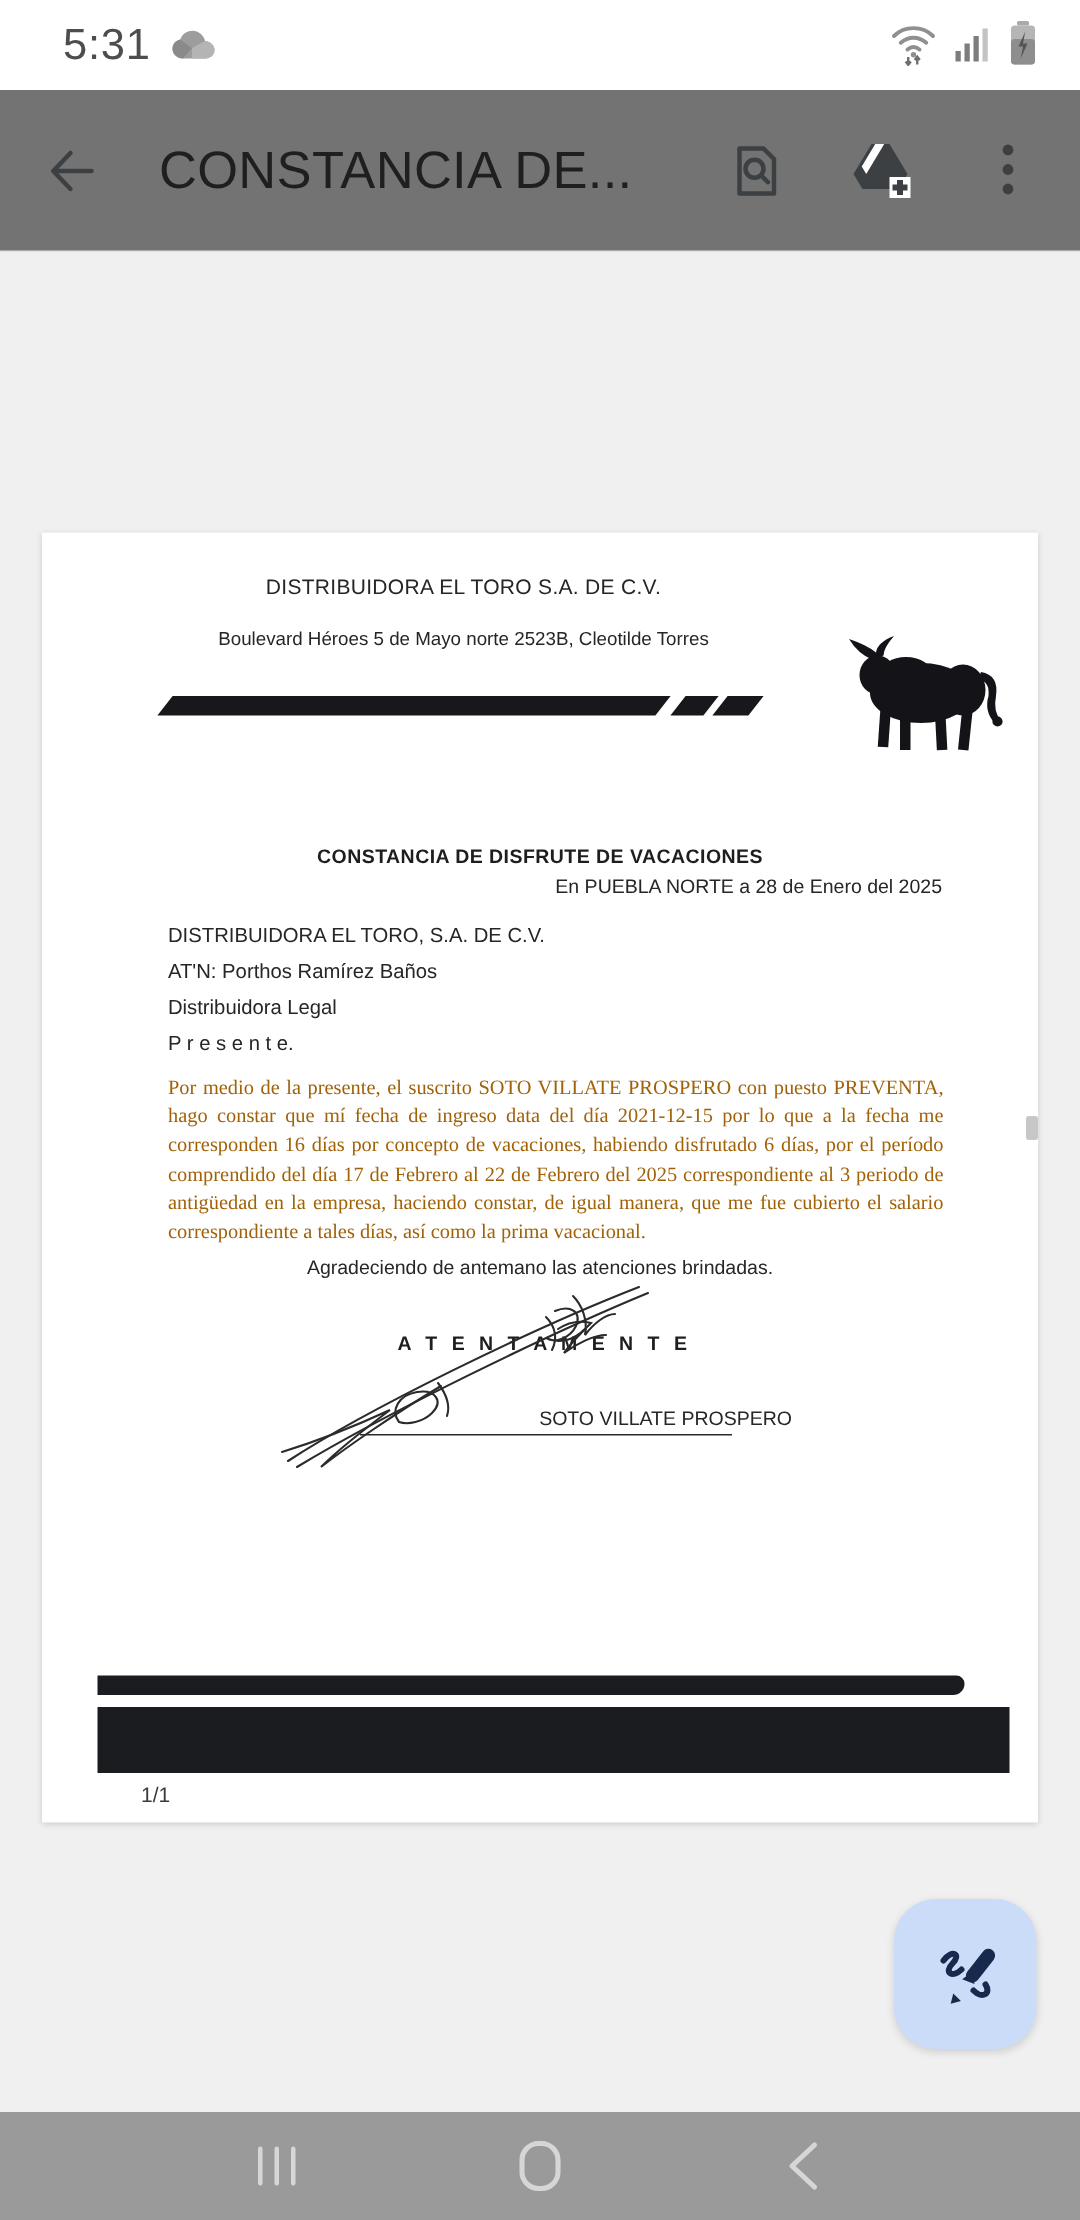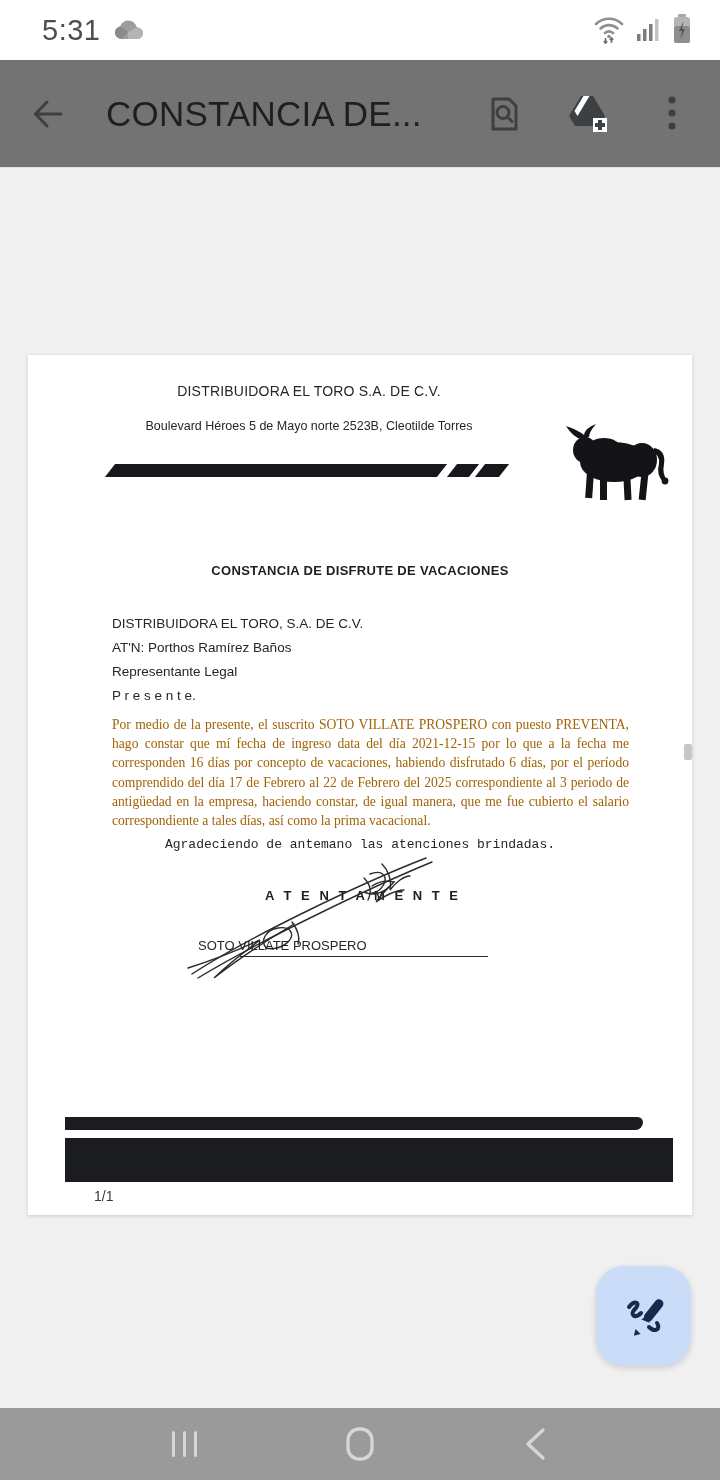--- a/index.html
+++ b/index.html
@@ -73,27 +73,27 @@
                   font-size:13px; color:#262626; }
 
   .doc-addressee { position:absolute; top:252px; left:84px; font-size:13.5px; color:#262626; }
   .doc-addressee div { margin-top:10px; line-height:14px; }
 
   .doc-body {
     position:absolute; top:360px; left:84px; width:517px;
     font-size:13.6px; line-height:19.2px; text-align:justify; color:#a16207;font-family:Liberation Serif, serif;
   }
   .doc-closing { position:absolute; top:482px; left:0; width:664px; text-align:center;
-                 font-size:13px; color:#262626;font-family:Liberation Mono, monospace; }
+                 font-size:13px; color:#262626; }
 
   .sig-area { position:absolute; top:505px; left:170px; width:330px; height:130px; }
   .sig-salutation { position:absolute; top:28px; left:0; width:330px; text-align:center;
                     font-size:13px; font-weight:700; letter-spacing:3px; color:#1e1e1e; }
   .sig-svg { position:absolute; left:-24px; top:-4px; }
-  .sig-name { position:absolute; top:78px; left:0; width:330px; text-align:left;
+  .sig-name { position:absolute; top:78px; left:0; width:330px; text-align:right;
               font-size:13px; color:#262626; }
   .sig-line { position:absolute; top:96px; left:42px; width:248px; border-top:1.3px solid #2a2a2a; }
 
   .redact-thin {
     position:absolute; top:762px; left:37px; width:578px; height:13px;
     background:#1b1c20; border-radius:0 10px 14px 0;
   }
   .redact-thick {
     position:absolute; top:783px; left:37px; width:608px; height:44px;
     background:#1b1c20;
@@ -231,25 +231,26 @@
             <rect x="72" y="56" width="7" height="22" transform="rotate(-3 75 67)"></rect>
             <rect x="88" y="52" width="7" height="26" transform="rotate(6 91 65)"></rect>
             <path d="M102 26 Q114 28 112 42 Q110 52 115 58 L111 60 Q104 52 107 42 Q108 32 100 31 Z"></path>
             <circle cx="113" cy="59" r="3.4"></circle>
           </g>
         </svg>
       </div>
     </div>
 
     <div class="doc-title">CONSTANCIA DE DISFRUTE DE VACACIONES</div>
+    <div class="doc-dateline">En PUEBLA NORTE a 28 de Enero del 2025</div>
 
     <div class="doc-addressee">
       <div>DISTRIBUIDORA EL TORO, S.A. DE C.V.</div>
       <div>AT'N: Porthos Ramírez Baños</div>
-      <div>Representante Legal</div>
+      <div>Distribuidora Legal</div>
       <div>P r e s e n t e.</div>
     </div>
 
     <div class="doc-body">Por medio de la presente, el suscrito SOTO VILLATE PROSPERO con puesto PREVENTA, hago constar que mí fecha de ingreso data del día 2021-12-15 por lo que a la fecha me corresponden 16 días por concepto de vacaciones, habiendo disfrutado 6 días, por el período comprendido del día 17 de Febrero al 22 de Febrero del 2025 correspondiente al 3 periodo de antigüedad en la empresa, haciendo constar, de igual manera, que me fue cubierto el salario correspondiente a tales días, así como la prima vacacional.</div>
 
     <div class="doc-closing">Agradeciendo de antemano las atenciones brindadas.</div>
 
     <div class="sig-area">
       <div class="sig-salutation">A T E N T A M E N T E</div>
       <div class="sig-svg">

